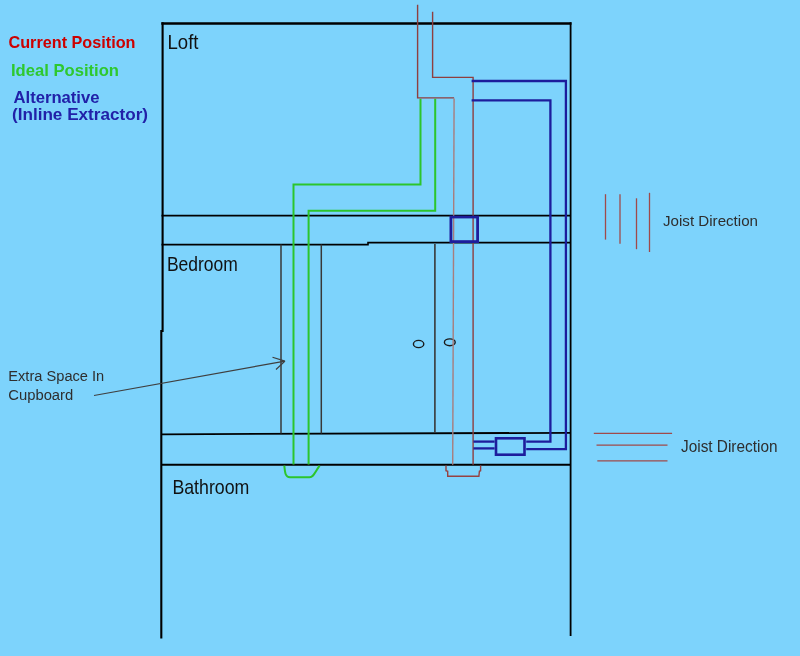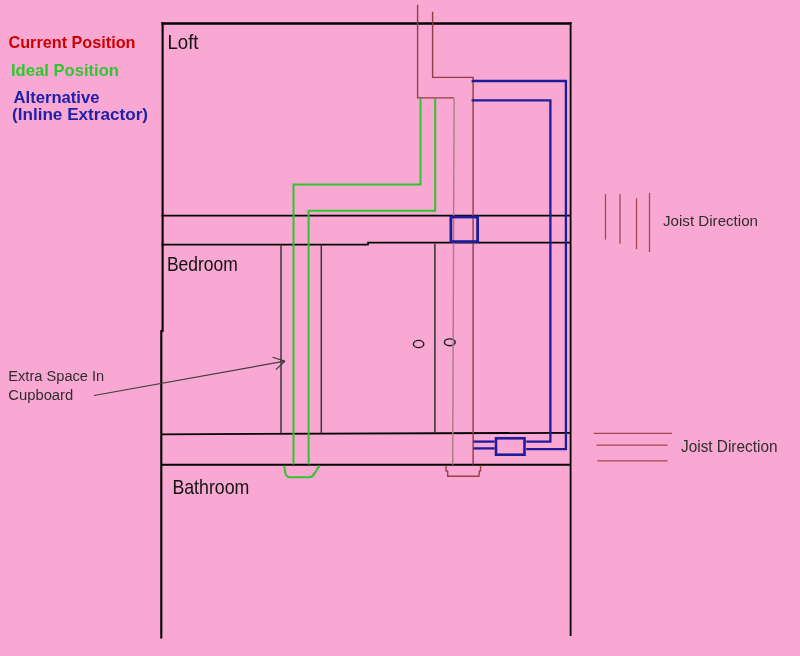--- a/index.html
+++ b/index.html
@@ -1,16 +1,16 @@
 <!DOCTYPE html>
 <html><head>
 <meta charset="utf-8">
 <style>
   html,body{margin:0;padding:0;background:#ffffff;}
-  #page{width:800px;height:656px;position:relative;background:#f9a8d4;}
+  #page{width:800px;height:656px;position:relative;background:#7dd3fc;}
   svg{display:block;}
   text{font-family:"Liberation Sans",sans-serif;}
 </style>
 </head>
 <body>
 <div id="page">
 <svg width="800" height="656" viewBox="0 0 800 656">
 
   <text x="8.5" y="47.5" font-size="16.5" font-weight="bold" fill="#cc0000" textLength="127" lengthAdjust="spacingAndGlyphs">Current Position</text>
 

